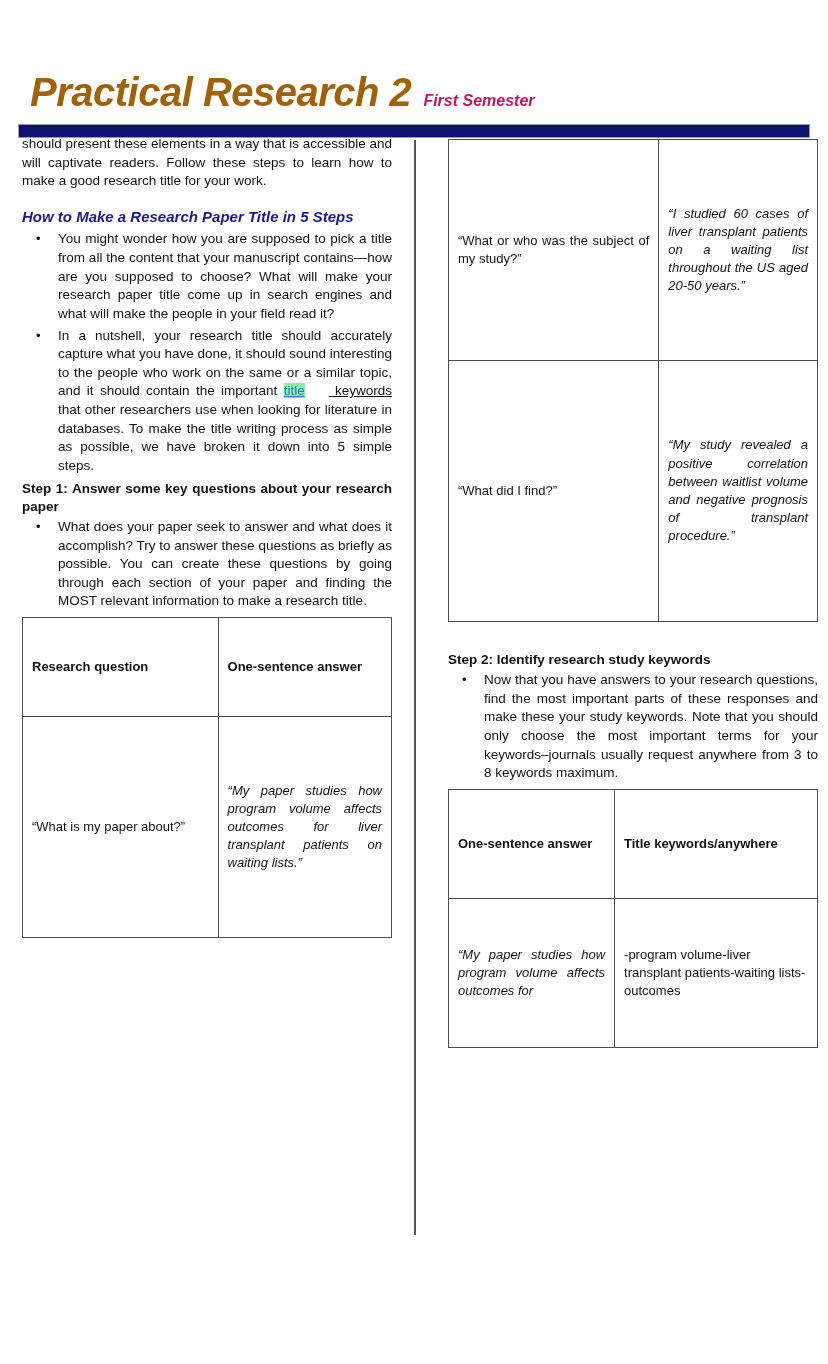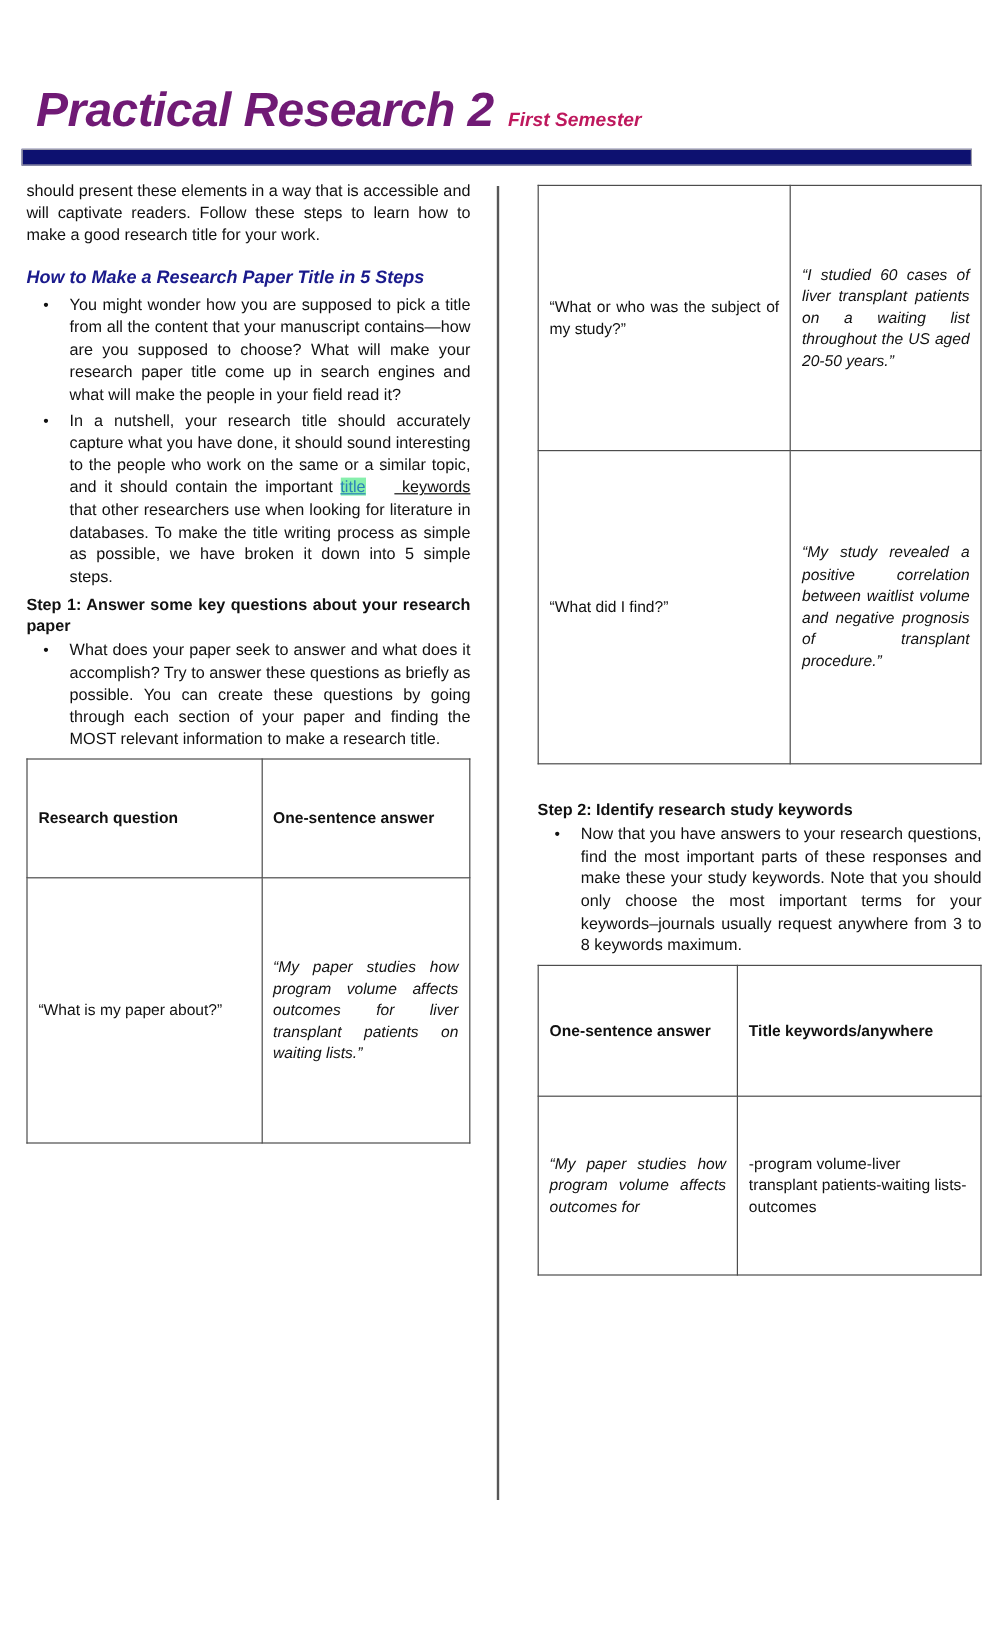--- a/index.html
+++ b/index.html
@@ -56,21 +56,21 @@
     height: 14px;
     background: #0d1170;
     border: 1px solid #9a9aa8;
     box-sizing: border-box;
   }
 
   
   #body-columns {
     position: absolute;
     left: 0;
-    top: 150px;
+    top: 135px;
     width: 679px;
     height: 1120px;
   }
   #column-divider {
     position: absolute;
     left: 414px;
     top: 5px;
     width: 2px;
     height: 1095px;
     background: #575757;
@@ -180,21 +180,21 @@
   .cell-tall-3 { height: 240px; }
   .cell-hdr { height: 78px; }
   .cell-hdr-2 { height: 88px; }
   .cell-row-2 { height: 128px; }
 </style>
 </head>
 <body>
 
 <div id="page-header">
   <div id="header-title-row">
-    <span id="doc-title" style="color: #701a75;">Practical Research 2</span>
+    <span id="doc-title" style="color: #a16207;">Practical Research 2</span>
     <span id="doc-subtitle" style="color: #be185d;">First Semester</span>
   </div>
   <div id="header-rule" style="background: rgb(13, 17, 112);"></div>
 </div>
 
 <div id="body-columns">
 
   <div id="column-divider"></div>
 
   <div id="left-column" class="column">

